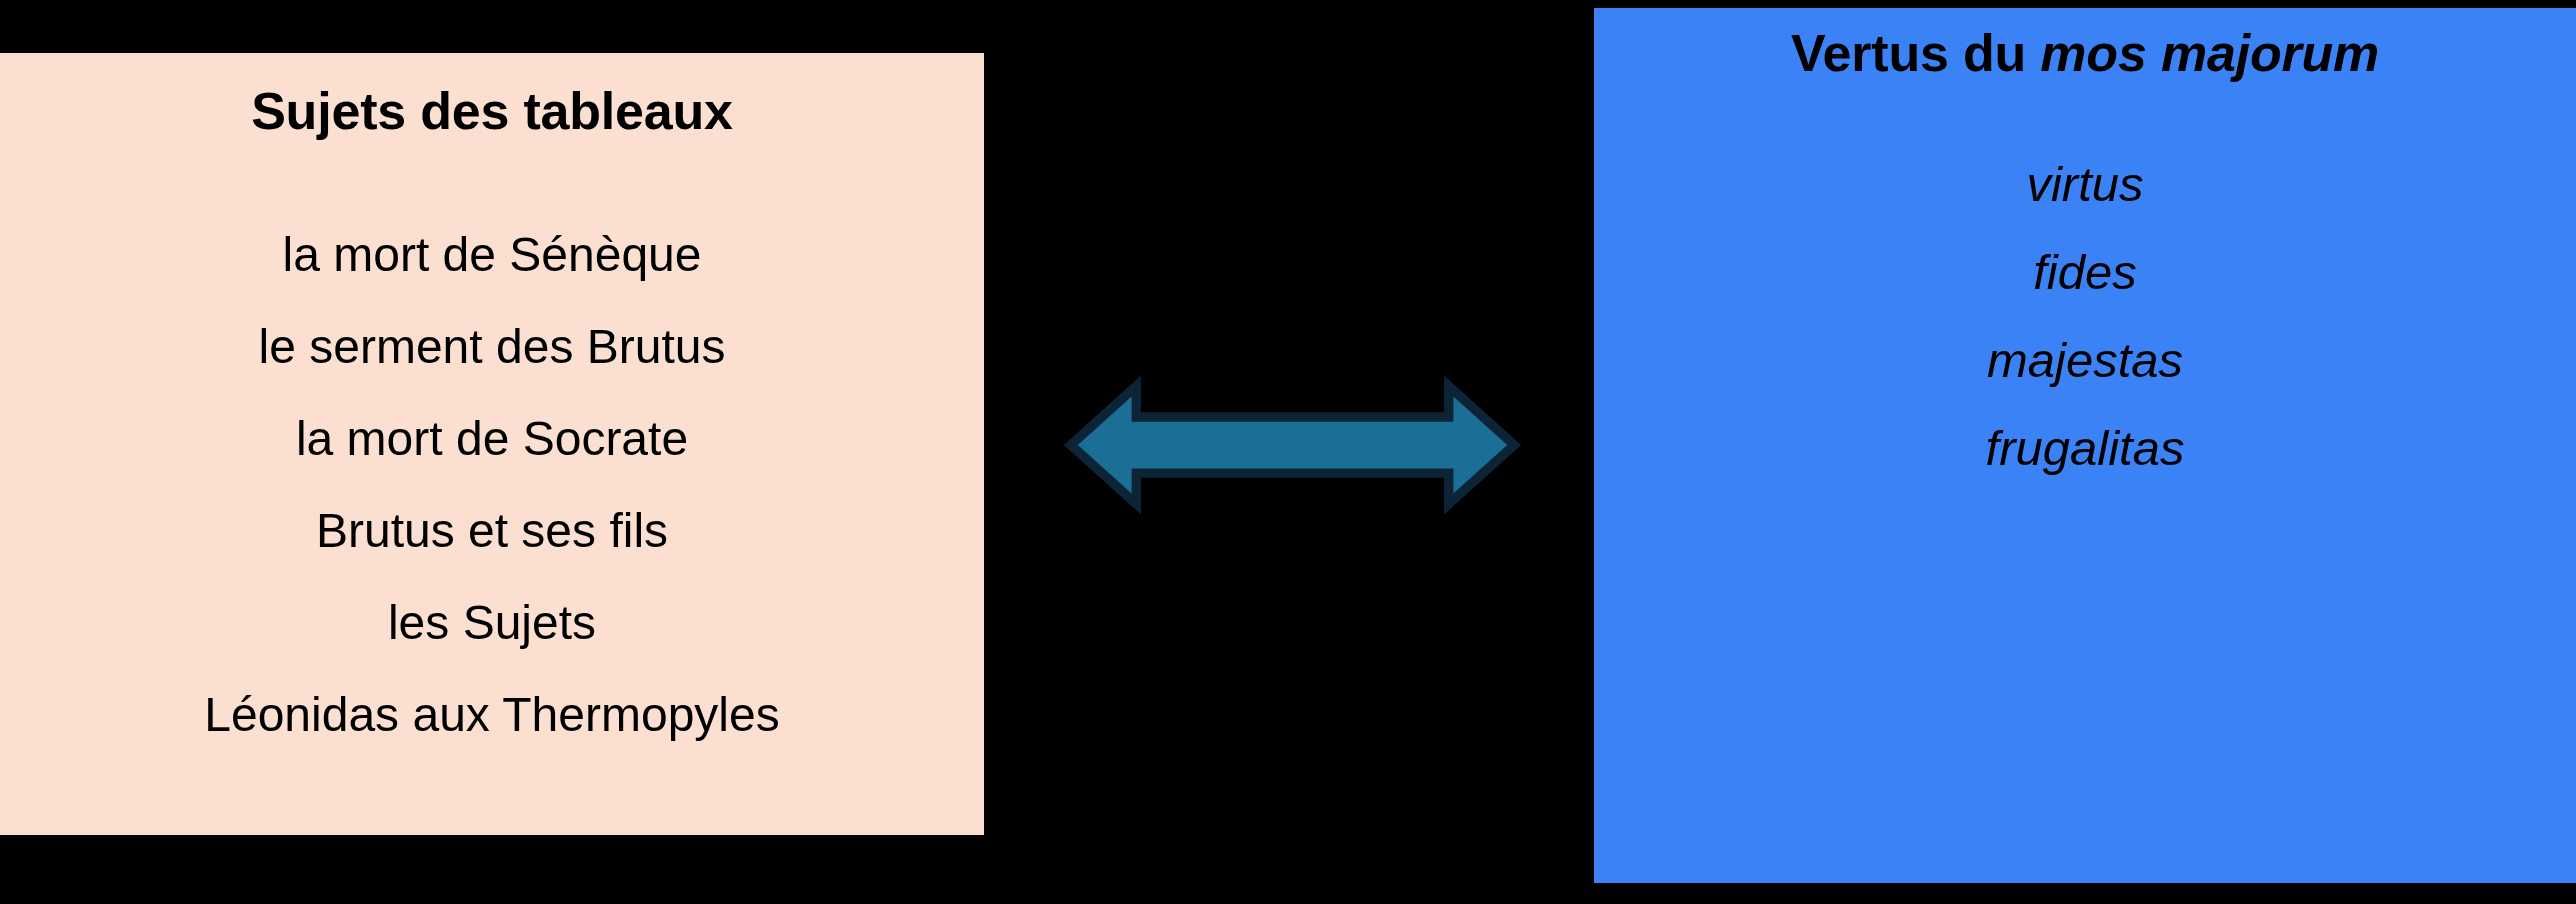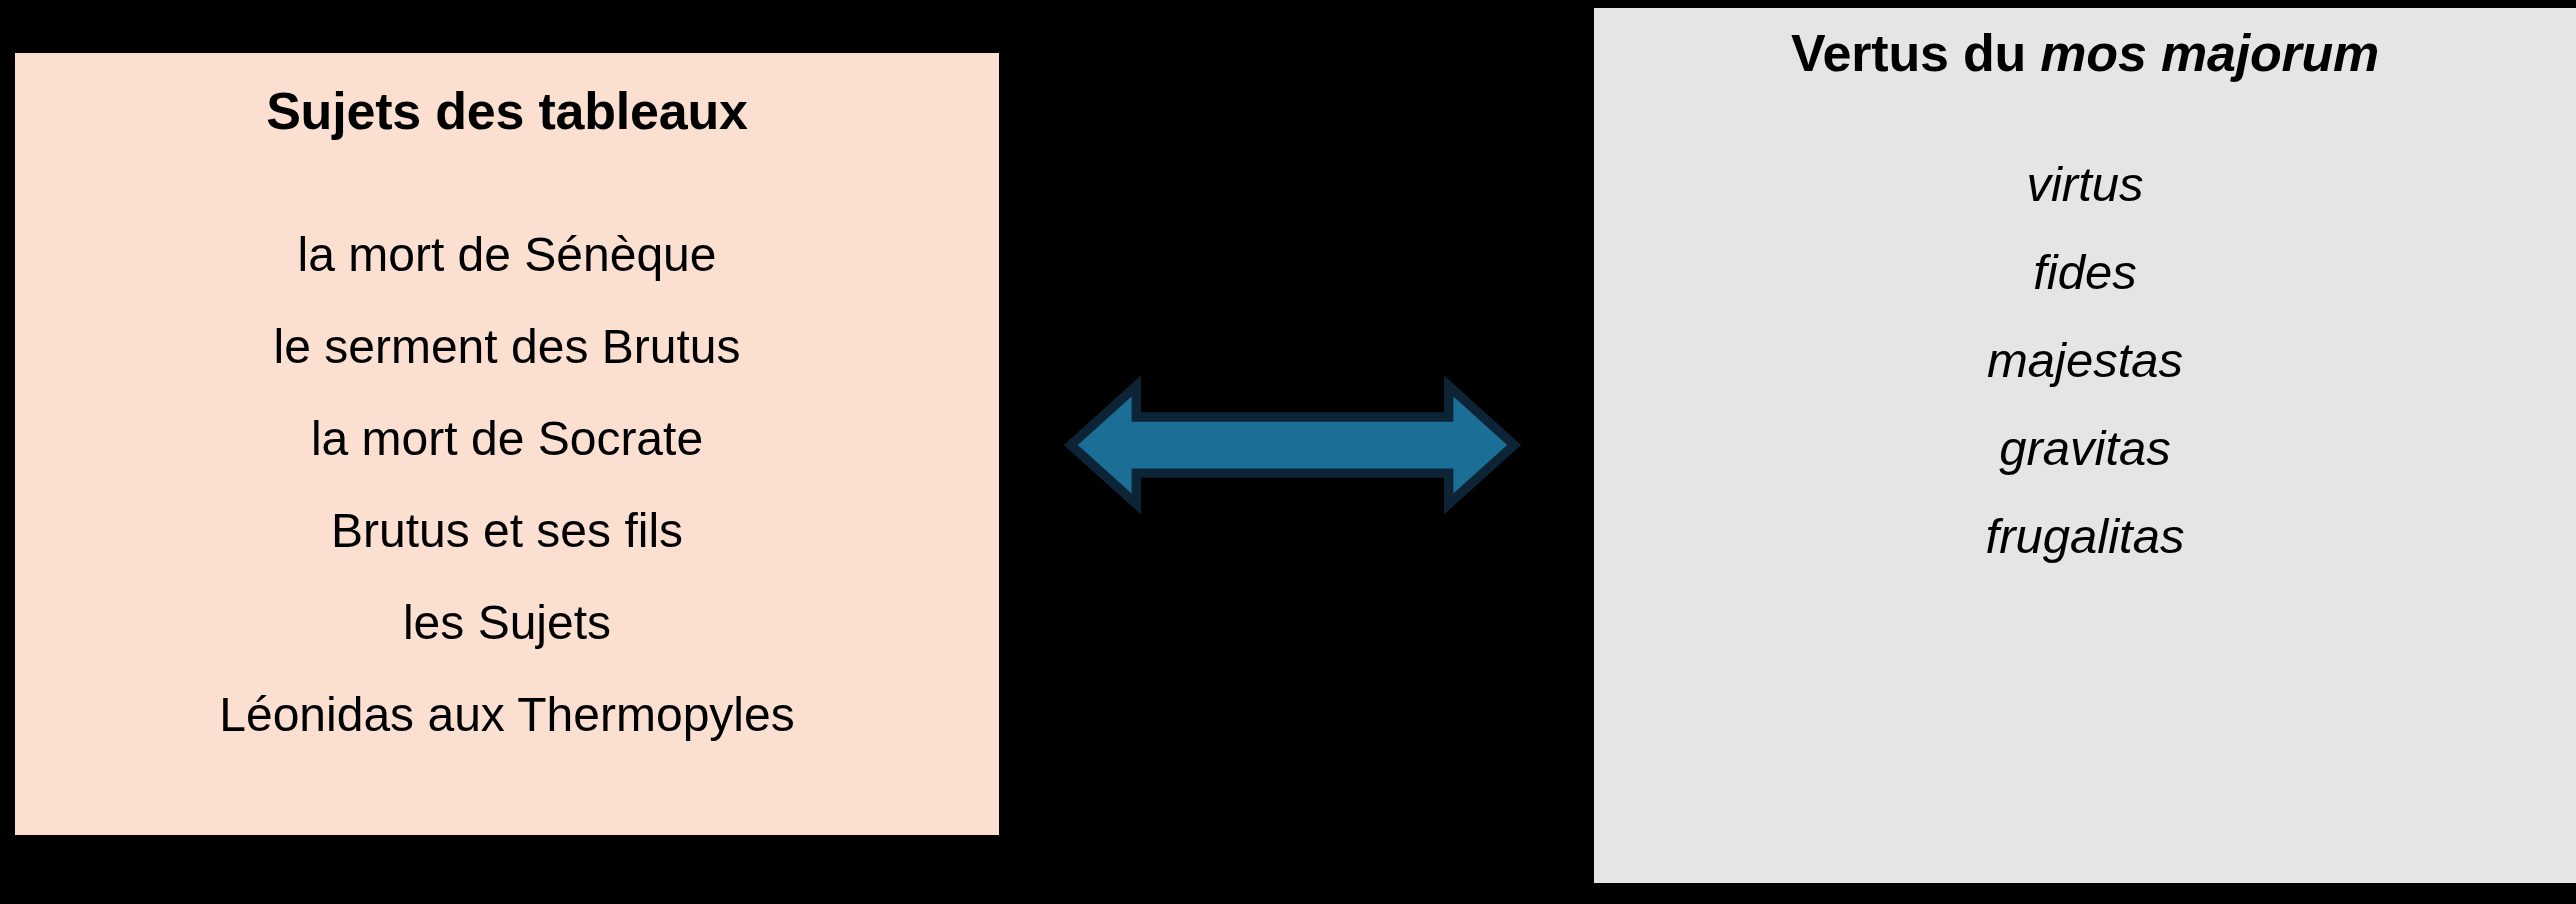--- a/index.html
+++ b/index.html
@@ -29,34 +29,34 @@
   
   .panel {
     position: absolute;
     box-sizing: border-box;
     text-align: center;
     color: #000000;
     overflow: hidden;
   }
 
   #panel-left {
-    left: 15px;
+    left: 0px;
     top: 53px;
     width: 984px;
     height: 782px;
     background: #FBE0D2;
     padding-top: 19px;
   }
 
   #panel-right {
     left: 1594px;
     top: 7.5px;
     width: 982px;
     height: 875px;
-    background: #e5e5e5;
+    background: #3b82f6;
     padding-top: 11.2px;
   }
 
   
   .panel-title {
     font-weight: 700;
     font-size: 52px;
     line-height: 62px;
     letter-spacing: -0.2px;
     white-space: nowrap;
@@ -123,19 +123,18 @@
       <polygon points="8,77 78,14 78,47 412,47 412,14 482,77 412,140 412,107 78,107 78,140" fill="#1B6E96" stroke="#0D2436" stroke-width="10" stroke-linejoin="miter"></polygon>
     </svg>
   </div>
 
   <div class="panel" id="panel-right">
     <div class="panel-title"><span>Vertus du </span><span class="title-italic">mos majorum</span></div>
     <ul class="item-list">
       <li class="list-item">virtus</li>
       <li class="list-item">fides</li>
       <li class="list-item">majestas</li>
-      <li class="list-item">gravitas</li>
       <li class="list-item">frugalitas</li>
     </ul>
   </div>
 
 </div>
 
 
 </body></html>

